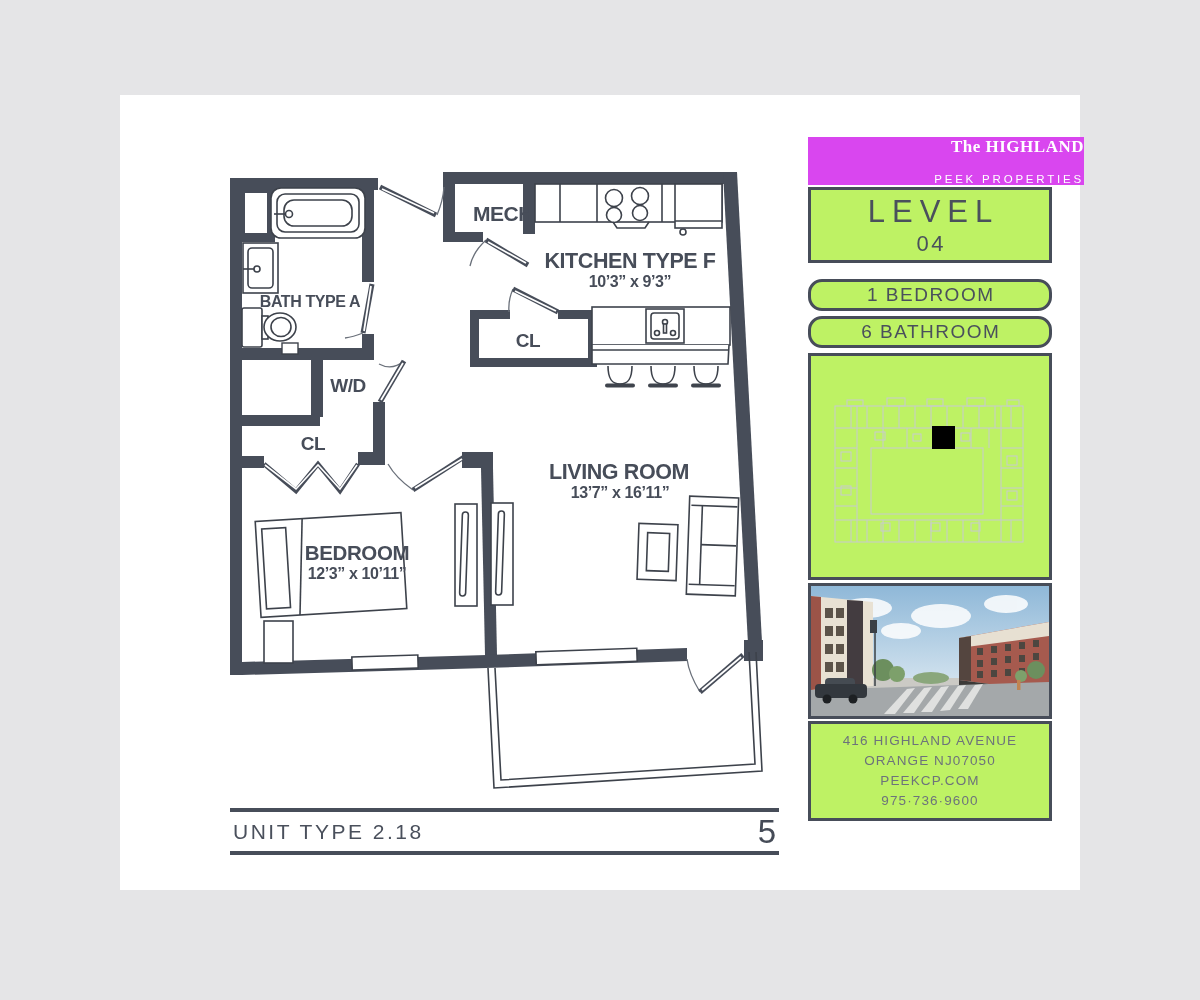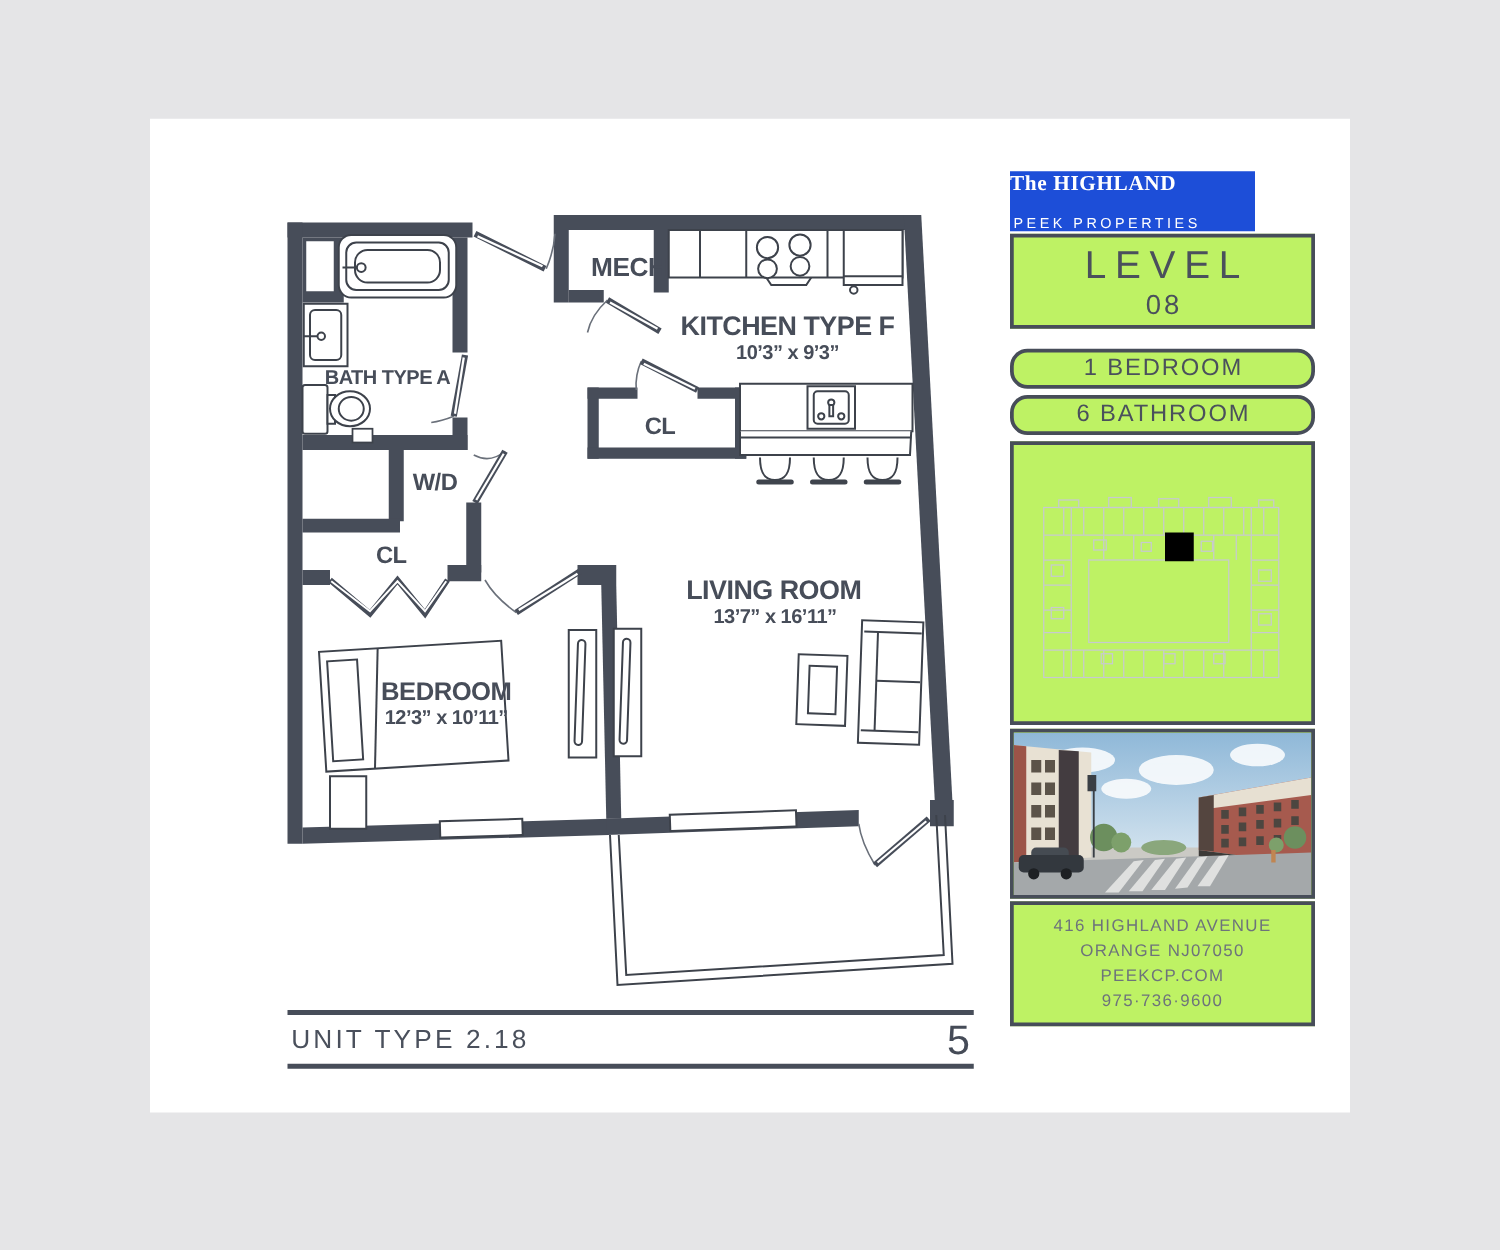--- a/index.html
+++ b/index.html
@@ -21,22 +21,22 @@
   }
   .unit-label{font-size:21px;letter-spacing:2.5px;color:#4a505c;}
   .sheet-num{font-size:33px;color:#454b57;}
   
   .sidebar{position:absolute;left:808px;top:137px;width:244px;}
   .sb{
     box-sizing:border-box;width:244px;background:#bef264;border:3px solid #474d59;
     display:flex;align-items:center;justify-content:center;color:#4a505c;
   }
   .brand{
-    box-sizing:border-box;width:196px;height:48px;background:#1d4ed8;color:#fff;
-    display:flex;flex-direction:column;align-items:flex-start;justify-content:center;
+    box-sizing:border-box;width:276px;height:48px;background:#d946ef;color:#fff;
+    display:flex;flex-direction:column;align-items:flex-end;justify-content:center;
   }
   .brand-title{font-family:"Liberation Serif",serif;font-weight:bold;font-size:17px;letter-spacing:.5px;}
   .brand-rule{width:76px;height:2px;background:#bf9156;margin:2px 0 3px;}
   .brand-co{font-size:11.5px;letter-spacing:2.8px;padding-left:2.8px;margin-top:11px;}
   .level{height:76px;margin-top:2px;flex-direction:column;}
   .level-word{font-size:31px;letter-spacing:7px;padding-left:7px;}
   .level-num{font-size:22px;letter-spacing:2.5px;padding-left:2.5px;margin-top:1px;}
   .spec{height:32px;font-size:19px;letter-spacing:1.5px;padding-left:1.5px;border-radius:14px;}
   .mt16{margin-top:16px;}.mt5{margin-top:5px;}.mt3{margin-top:3px;}.mt2{margin-top:2px;}
   .keyplan{height:227px;padding:0;}
@@ -236,21 +236,21 @@
     <div class="brand-title">
       <span>The</span>
       <span>HIGHLAND</span>
     </div>
     <div class="brand-rule"></div>
     <div class="brand-co">PEEK PROPERTIES</div>
   </div>
 
   <div class="sb level mt2">
     <div class="level-word">LEVEL</div>
-    <div class="level-num">08</div>
+    <div class="level-num">04</div>
   </div>
 
   <div class="sb spec mt16">1 BEDROOM</div>
   <div class="sb spec mt5">6 BATHROOM</div>
 
   <div class="sb keyplan mt5">
     <svg width="238" height="221" viewBox="0 0 238 221">
       <g stroke="#c7cacf" fill="none" stroke-width="1">
         <rect x="24" y="50" width="188" height="136"></rect>
         <rect x="60" y="92" width="112" height="66"></rect>

